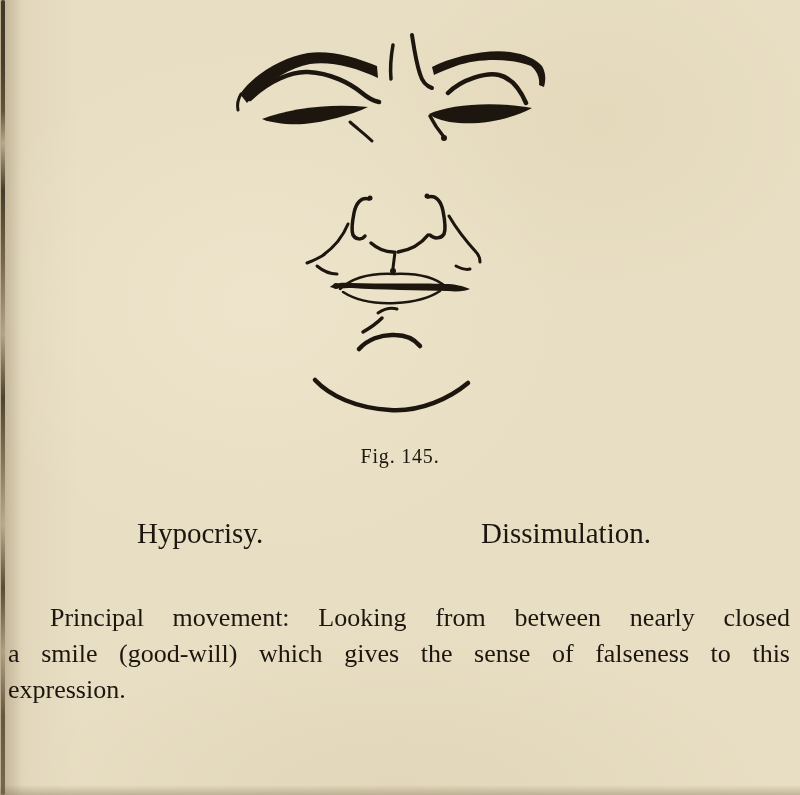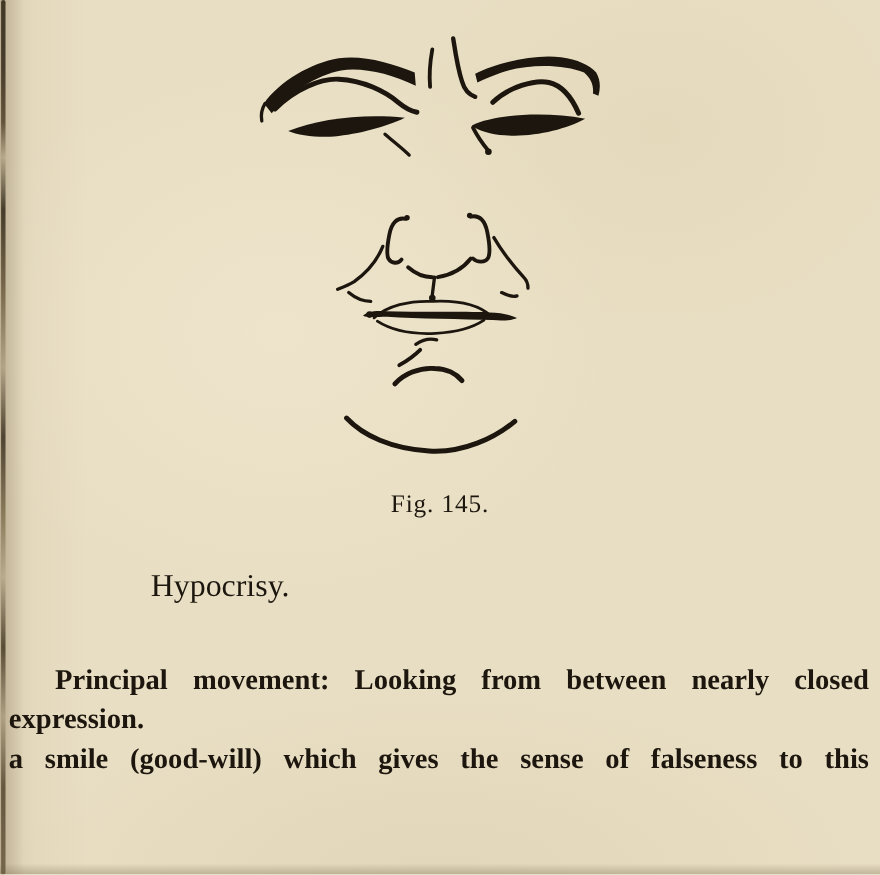--- a/index.html
+++ b/index.html
@@ -47,21 +47,21 @@
     pointer-events: none;
   }
   .illustration {
     position: absolute; left: 0; top: 0;
     width: 800px; height: 445px;
   }
   .illustration path, .illustration circle { }
   .fig-caption {
     position: absolute; left: 0; right: 0; top: 445px;
     text-align: center;
-    font-size: 23px;
+    font-size: 20px;
     letter-spacing: 0.8px;
   }
   .labels-row {
     position: absolute; left: 0; top: 517px; width: 100%; height: 40px;
     font-size: 29px;
     text-align: center;
   }
   .label-left  { position: absolute; left: 137px; top: 0; }
   .label-right { position: absolute; left: 481px; top: 0; }
   .paragraph {
@@ -69,21 +69,20 @@
     font-size: 26px;
     line-height: 36px;
     word-spacing: 1px;
   }
   .pline {
     height: 36px;
     text-align: justify;
     text-align-last: justify;
     overflow: hidden;
     white-space: nowrap;
-    font-weight: bold;
   }
   .pline.justified { white-space: normal; }
   .pline.first { text-indent: 42px; }
   .pline.last { text-align-last: left; }
 </style>
 </head>
 <body>
 
 <div class="page">
 
@@ -197,21 +196,22 @@
       <path stroke-width="4.5" d="M 315,380
         C 330,396 356,408 390,410
         C 421,412 450,398 468,383"></path>
     </g>
   </svg>
 
   <div class="fig-caption">Fig. 145.</div>
 
   <div class="labels-row">
     <span class="label-left">Hypocrisy.</span>
+    <span class="label-right">Dissimulation.</span>
   </div>
 
   <div class="paragraph">
     <div class="pline justified first">Principal movement: Looking from between nearly closed</div>
+    <div class="pline justified">a smile (good-will) which gives the sense of falseness to this</div>
     <div class="pline justified last">expression.</div>
-    <div class="pline justified">a smile (good-will) which gives the sense of falseness to this</div>
   </div>
 
 </div>
 
 </body></html>

